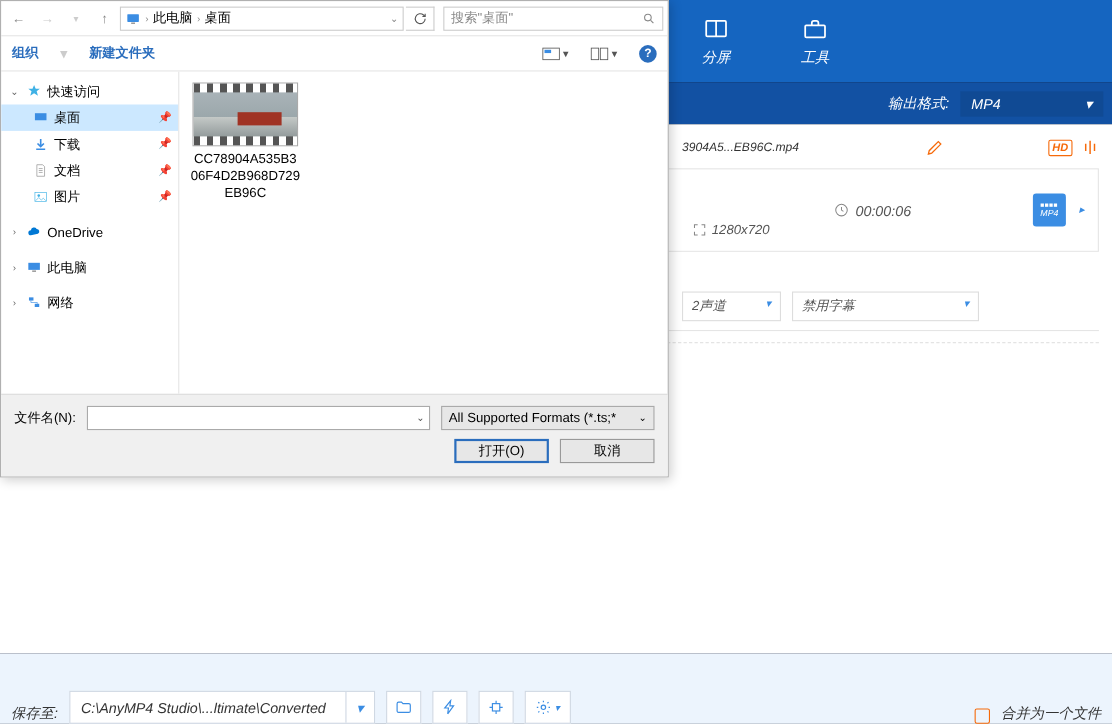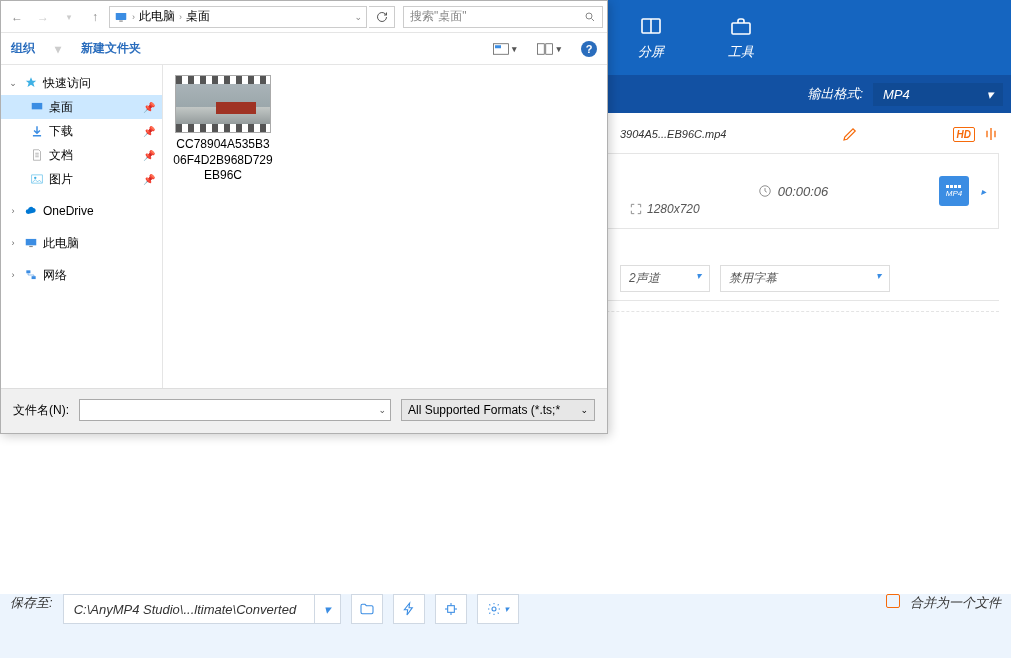--- a/index.html
+++ b/index.html
@@ -22,21 +22,21 @@
 .badge-hd { border: 1.5px solid #f66a0a; color: #f66a0a; font-size: 10px; padding: 1px 3px; border-radius: 2px; font-weight: bold; }
 .metarow { display: flex; align-items: center; gap: 10px; border: 1px solid #e5e5e5; padding: 8px 12px; background: #fff; }
 .metarow .meta-item { display: flex; align-items: center; gap: 6px; color: #555; font-size: 13px; }
 .metarow .combo { display: flex; justify-content: space-between; border: 1px solid #ddd; padding: 4px 8px; width: 90px; color: #555; margin-top: 36px; }
 .metarow .chev { color: #3b8de3; font-size: 10px; }
 .mp4-format-btn { width: 30px; height: 30px; background: #3b8de3; border-radius: 3px; display: flex; flex-direction: column; align-items: center; justify-content: center; gap:1px; color: #fff; font-size: 8px; }
 .mp4-format-btn .dots { display:flex; gap:1px; }
 .mp4-format-btn .dots span{width:3px;height:3px;background:#fff;}
 .hr-divider { border: none; border-top: 1px dashed #e4e4e4; }
 
-.bottombar { height: 64px; background: #ecf4fd; display: flex; align-items: flex-start; padding: 0 10px; gap: 10px; font-size: 13px; color: #333; }
+.bottombar { height: 64px; background: #ecf4fd; display: flex; align-items: flex-end; padding: 0 10px; gap: 10px; font-size: 13px; color: #333; }
 .bottombar .pathbox { display: flex; align-items: center; border: 1px solid #cfd8e3; background: #fff; height: 30px; }
 .bottombar .pathbox .pathtext { padding: 0 10px; width: 250px; white-space: nowrap; overflow: hidden; }
 .bottombar .pathbox .drop { border-left: 1px solid #cfd8e3; width: 26px; height: 100%; display: flex; align-items: center; justify-content: center; color: #3b8de3; }
 .bottombar .iconbtn { width: 32px; height: 30px; border: 1px solid #cfd8e3; background: #fff; display: flex; align-items: center; justify-content: center; }
 .bottombar .iconbtn svg { width: 16px; height: 16px; stroke: #3b8de3; fill: none; stroke-width: 1.6; }
 .bottombar .spacer { flex: 1; }
 .bottombar .checkbox { width: 14px; height: 14px; border: 1.5px solid #f66a0a; border-radius: 2px; }
 .bottombar .convert-btn { background: #f66a0a; color: #fff; height: 34px; padding: 0 28px; border-radius: 17px; display: flex; align-items: center; font-size: 14px; }
 
 
@@ -357,14 +357,22 @@
     <div class="row">
       <span class="lbl">文件名(N):</span>
       <div class="input">
           <span class="dd">⌄</span>
         </div>
       <div class="filter">
         <span>All Supported Formats (*.ts;*</span>
         <span style="font-size:9px">⌄</span>
       </div>
     </div>
+    <div class="row">
+      <div class="btn primary">
+          <span>打开(O)</span>
+        </div>
+      <div class="btn">
+          <span>取消</span>
+        </div>
+    </div>
   </div>
 </div>
 
 </body></html>

